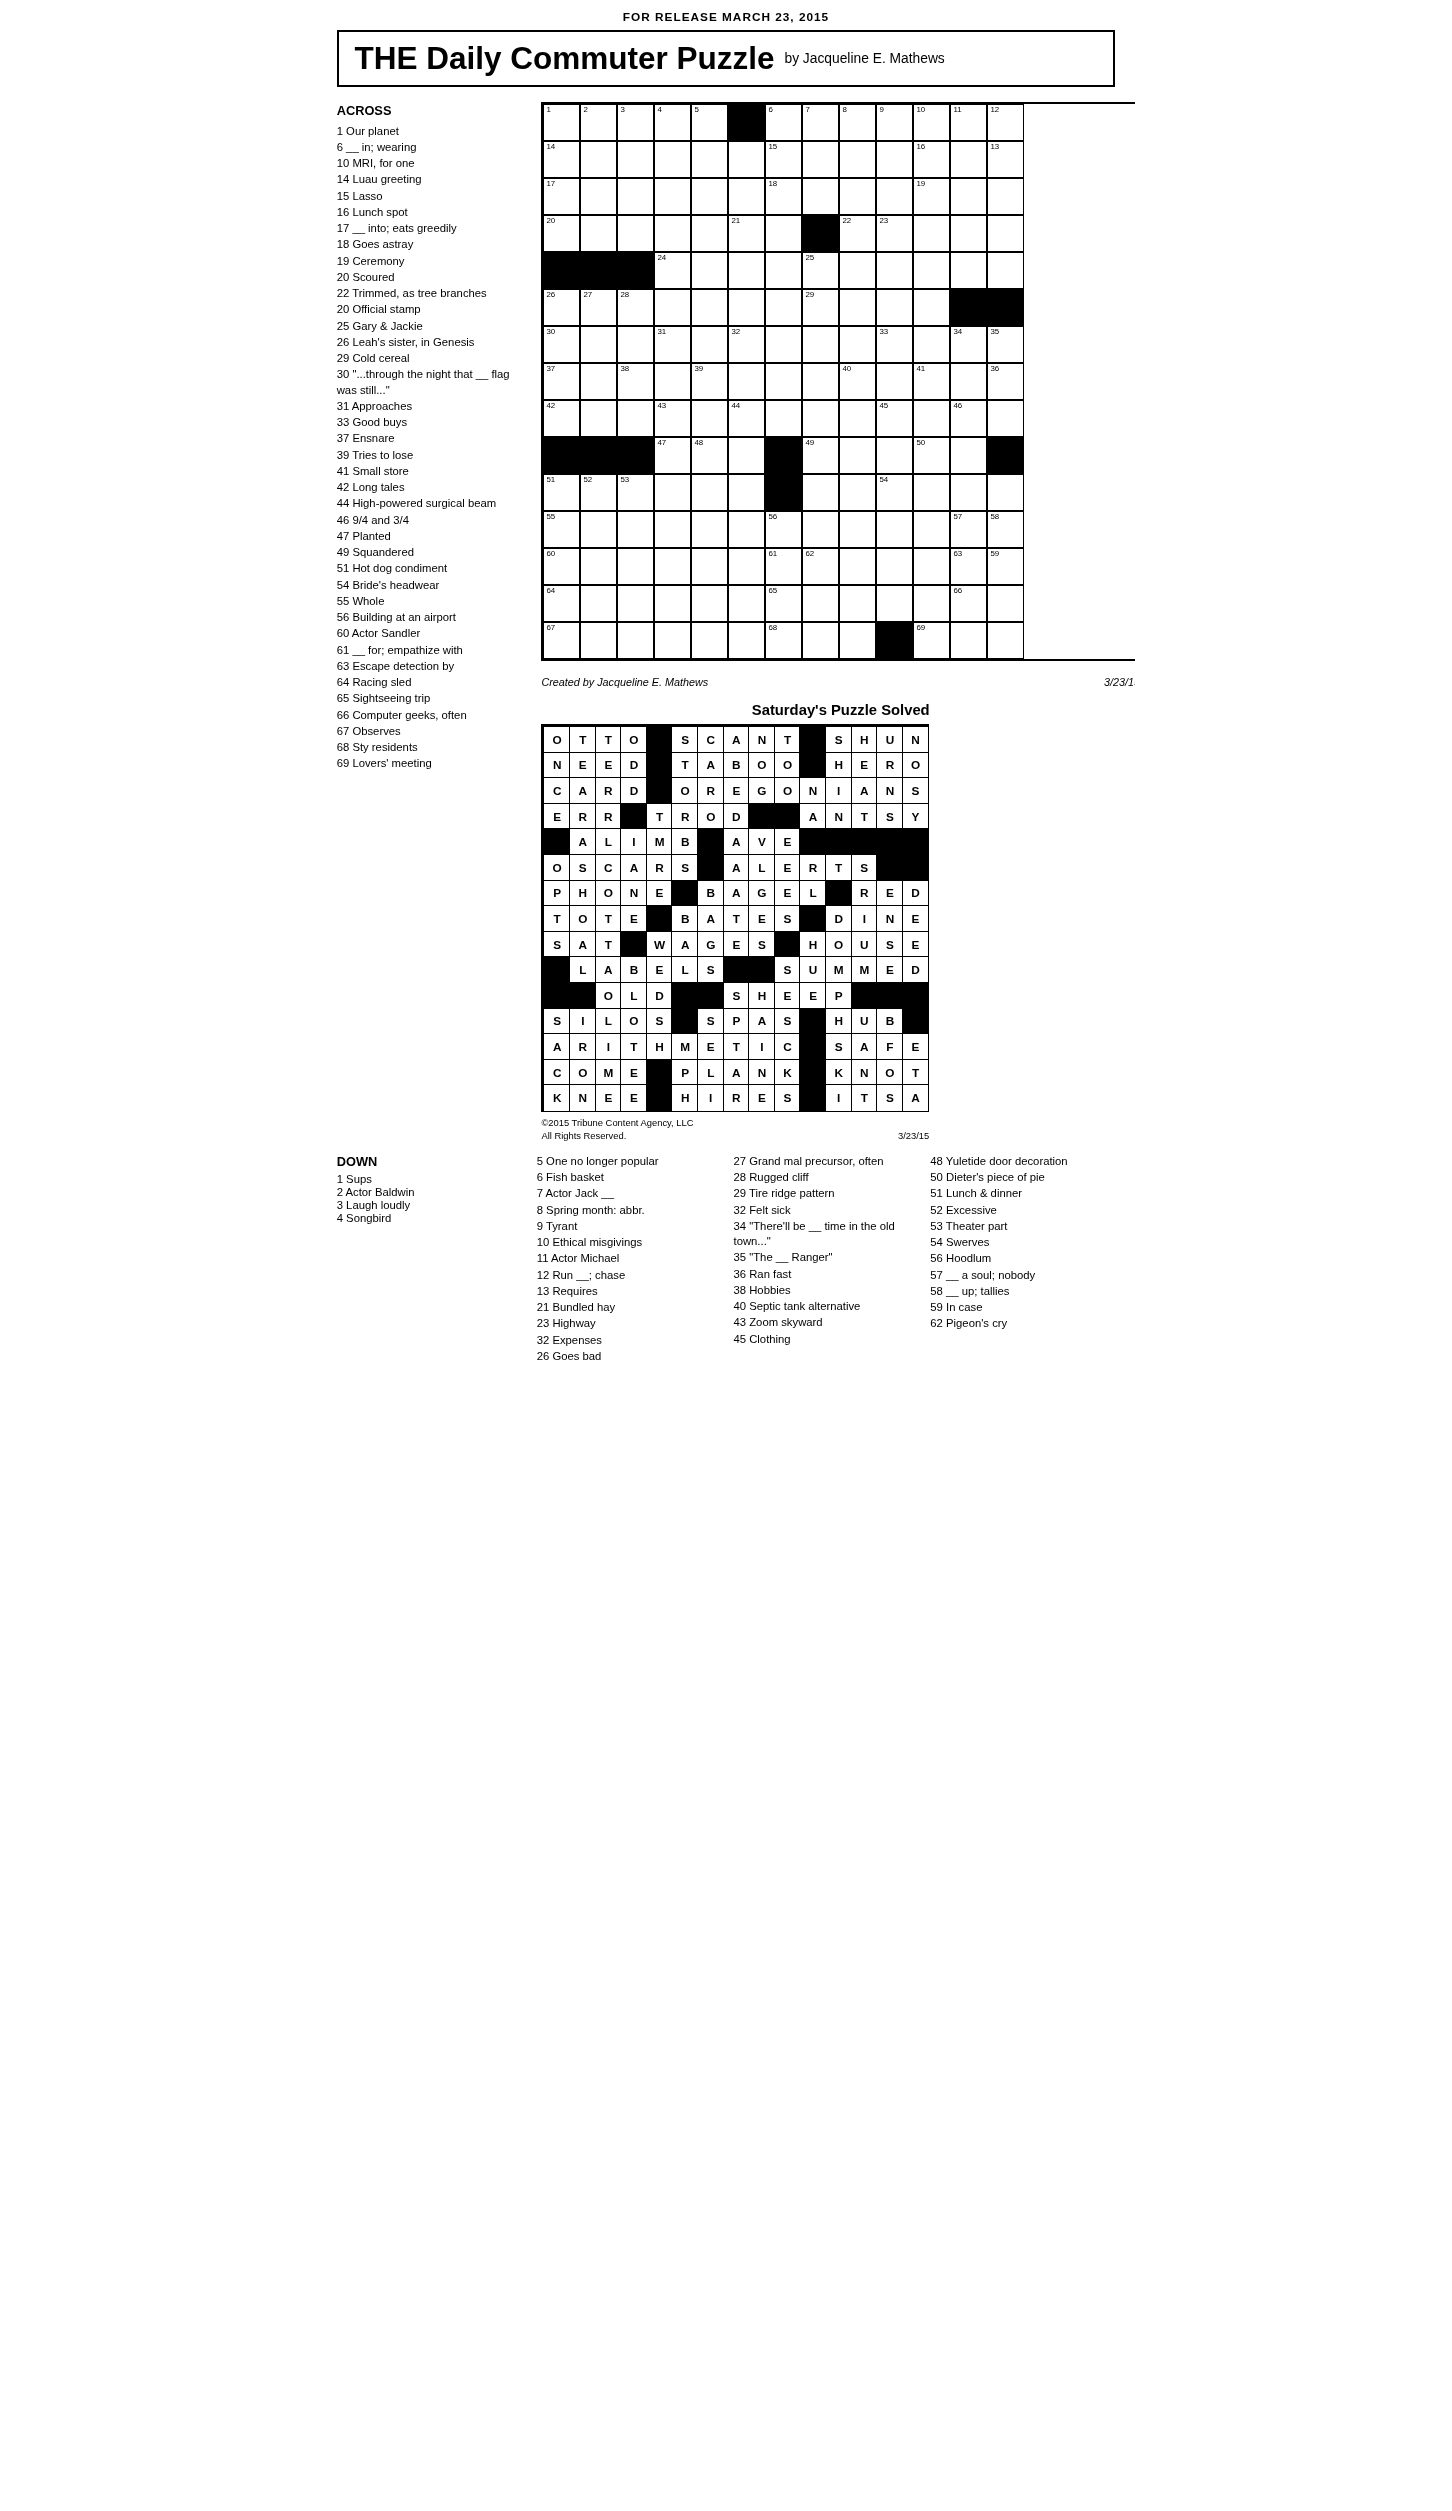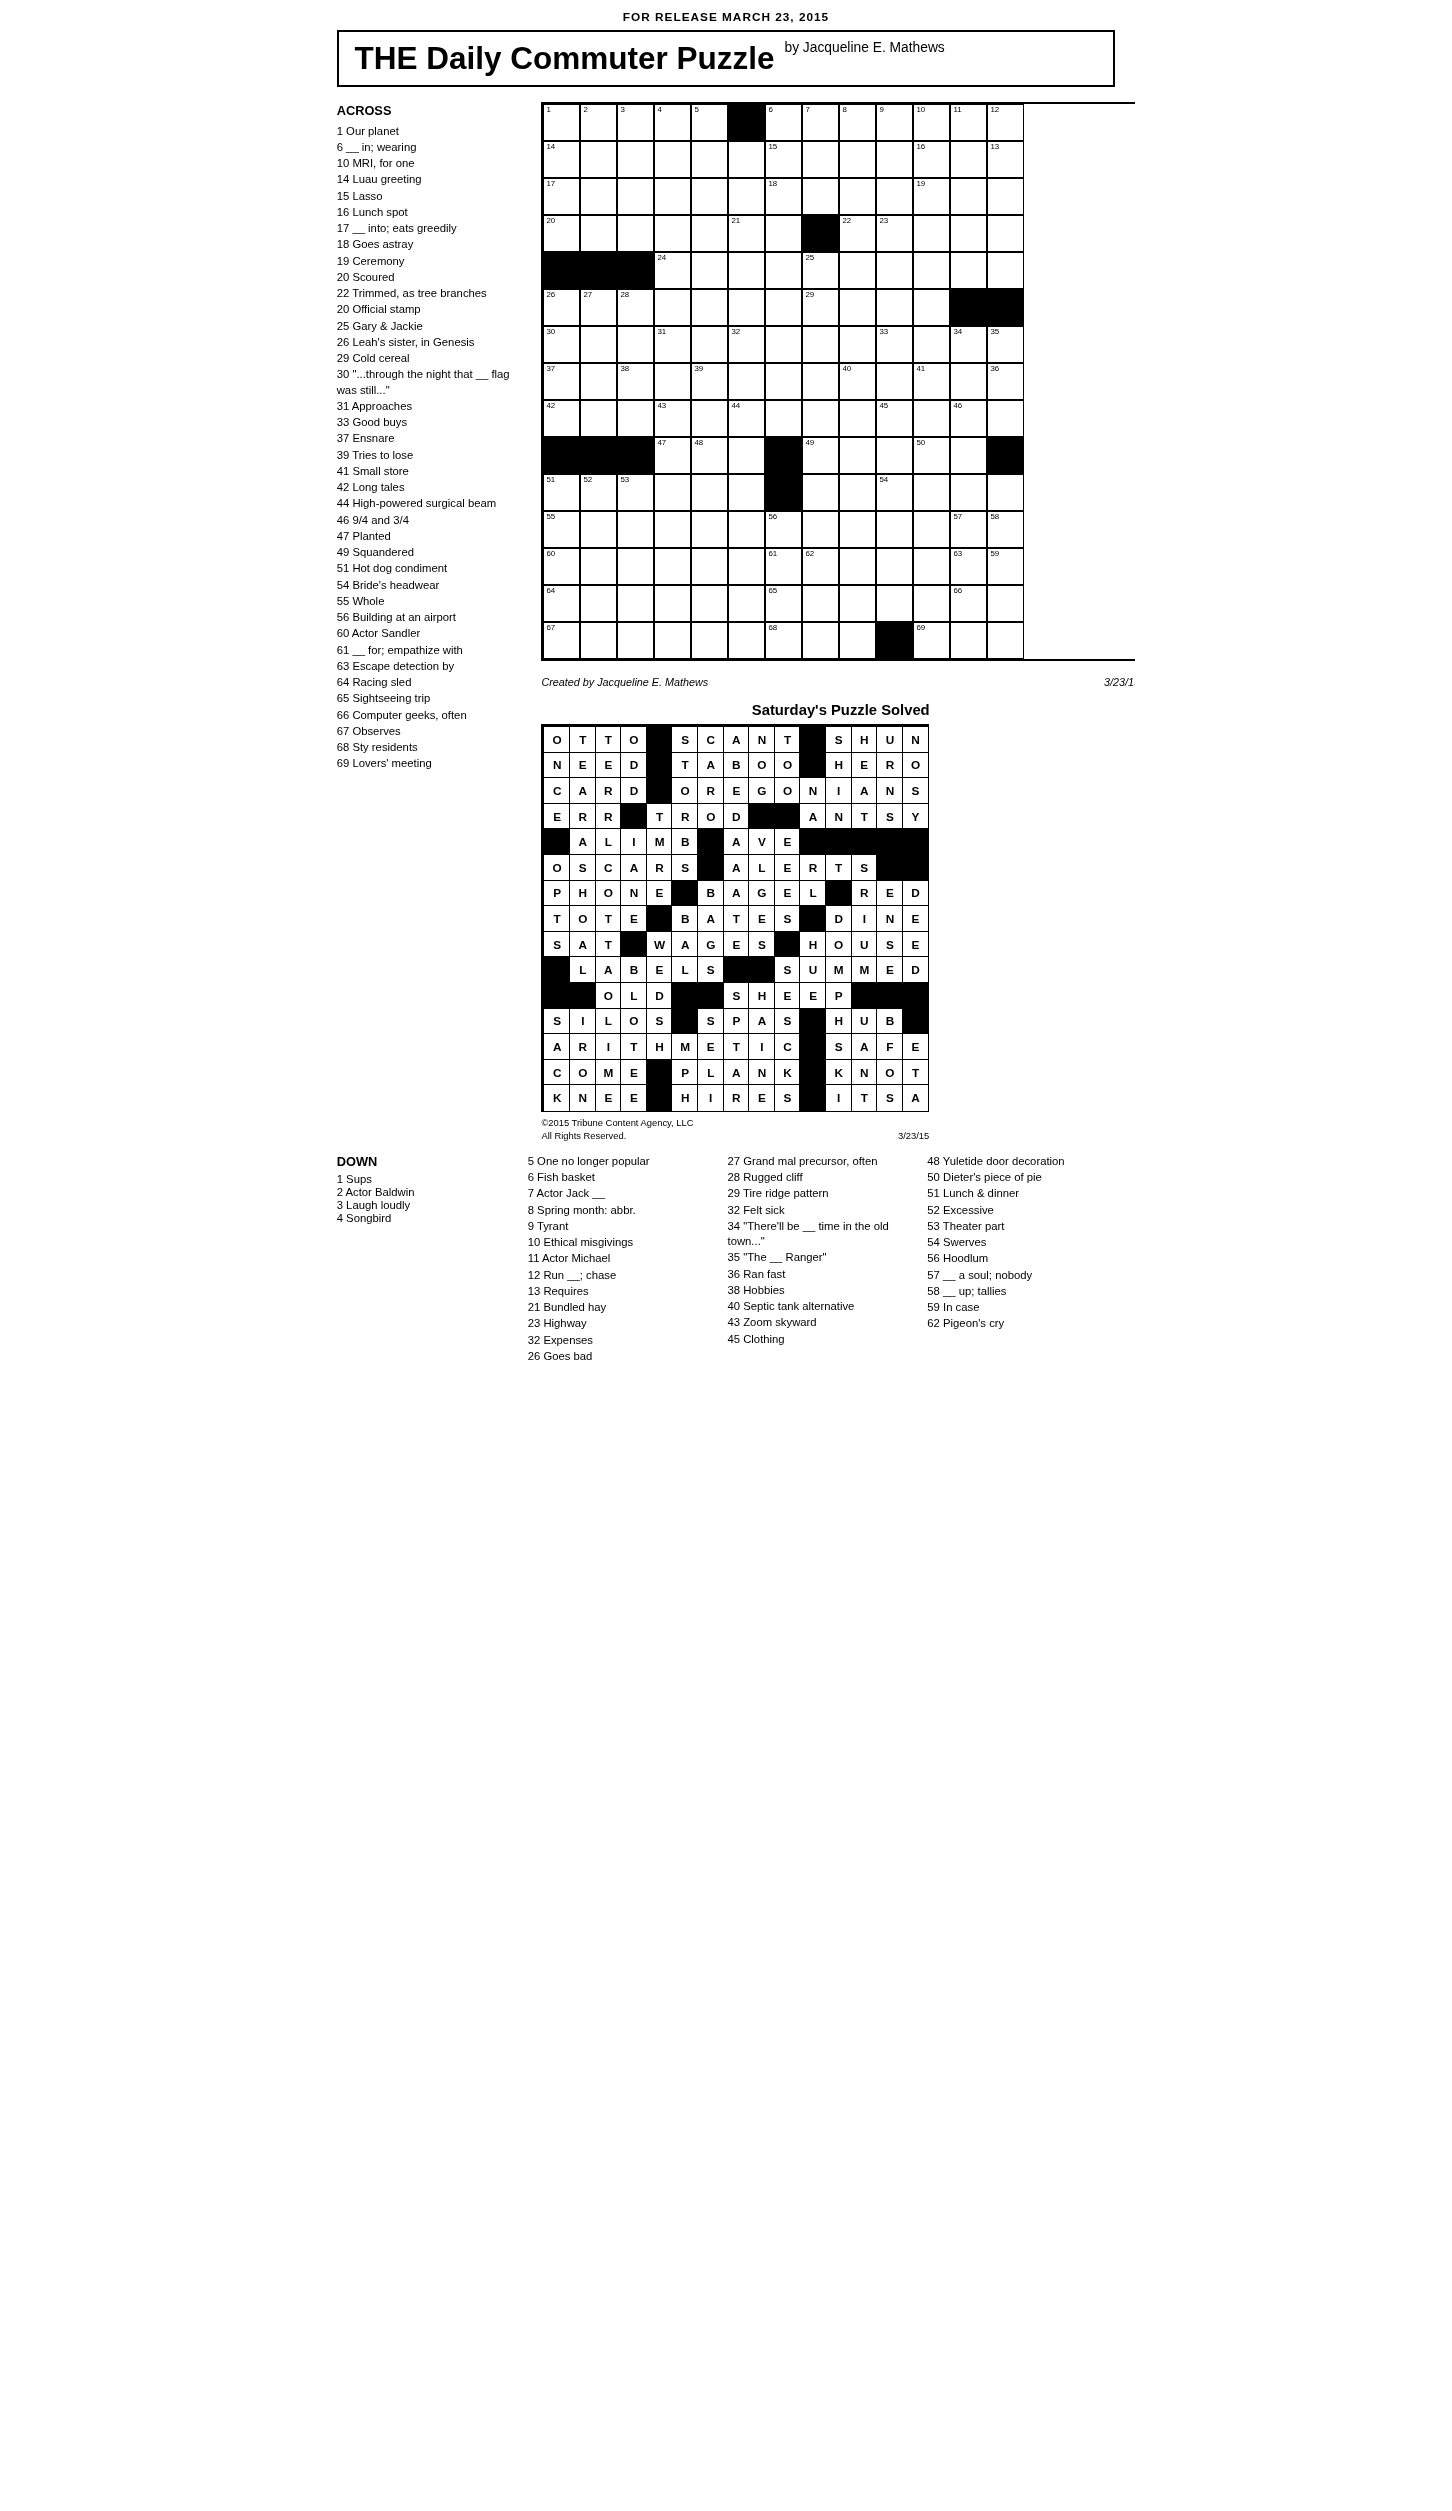--- a/index.html
+++ b/index.html
@@ -17,21 +17,21 @@
       font-weight: bold;
       font-size: 11.8px;
       margin-bottom: 5.9px;
       letter-spacing: 1px;
     }
     .title-box {
       border: 2px solid #000;
       padding: 7.9px 15.8px;
       margin-bottom: 15.8px;
       display: flex;
-      align-items: flex-start;
+      align-items: center;
       gap: 9.9px;
     }
     .title-main {
       font-size: 31.5px;
       font-weight: bold;
     }
     .title-by {
       font-size: 13.8px;
     }
     .main-layout {
@@ -118,21 +118,21 @@
       background: #000;
     }
     .solved-footer {
       font-size: 9.4px;
       margin-top: 3.9px;
       line-height: 1.4;
     }
     
     .bottom-section {
       display: flex;
-      gap: 4px;
+      gap: 13px;
       margin-top: 11.8px;
       font-size: 11.3px;
     }
     .down-clues {
       width: 187px;
       flex-shrink: 0;
     }
     .down-clues h3 {
       font-weight: bold;
       font-size: 12.8px;

